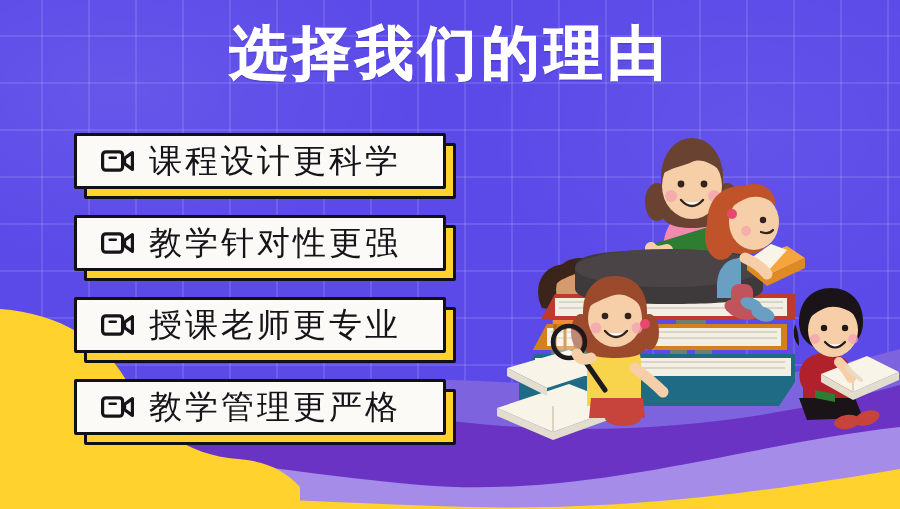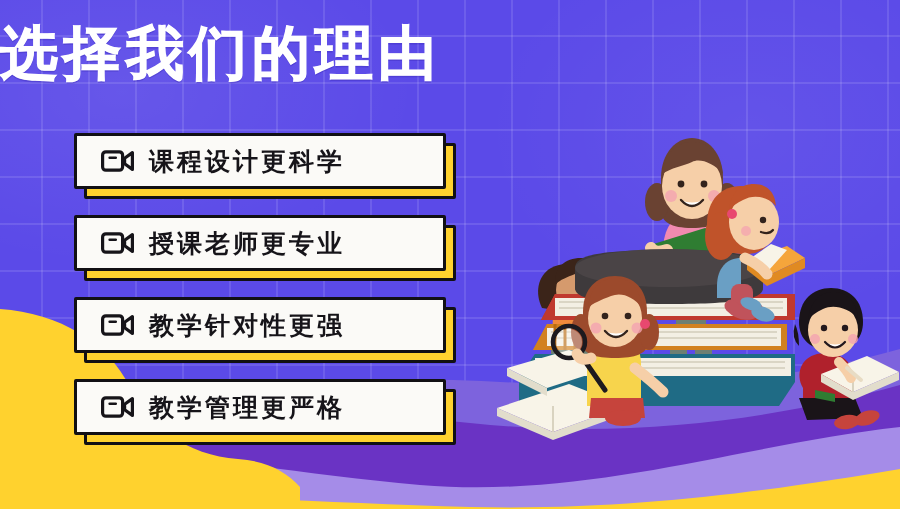--- a/index.html
+++ b/index.html
@@ -31,21 +31,21 @@
   
   .waves{position:absolute;left:0;right:0;bottom:0;height:190px;}
   .waves svg{display:block;width:100%;height:100%;}
 
   
   .blob-left{position:absolute;left:0;bottom:0;width:300px;height:200px;}
   .blob-left svg{display:block;width:100%;height:100%;}
 
   
   .title{
-    position:absolute;left:0;right:0;top:18px;text-align:left;
+    position:absolute;left:0;right:0;top:18px;text-align:center;
     color:#ffffff;font-size:58px;font-weight:bold;letter-spacing:5px;
     line-height:70px;
     text-shadow:0 2px 0 rgba(40,25,160,.25);
     -webkit-text-stroke:1px #ffffff;
     white-space:nowrap;
   }
 
   
   .features{position:absolute;left:74px;top:133px;width:372px;}
   .feature{position:relative;height:56px;margin-bottom:26px;}
@@ -54,21 +54,21 @@
     position:absolute;left:10px;top:10px;width:372px;height:56px;
     background:#ffd22e;border:3px solid #111014;border-radius:2px;
   }
   .f-card{
     position:absolute;left:0;top:0;width:372px;height:56px;
     background:#fbfaf7;border:3px solid #111014;border-radius:2px;
     display:flex;align-items:center;padding-left:24px;
   }
   .f-icon{width:34px;height:24px;flex:0 0 34px;margin-right:14px;display:block;}
   .f-label{
-    font-size:25px;font-weight:bold;color:#161419;letter-spacing:3px;
+    font-size:33px;font-weight:normal;color:#161419;letter-spacing:3px;
     line-height:30px;white-space:nowrap;
   }
 
   
   .illo{position:absolute;left:495px;top:118px;width:405px;height:330px;}
   .illo svg{display:block;width:100%;height:100%;overflow:visible;}
 </style>
 </head>
 <body>
 
@@ -111,33 +111,33 @@
     </div>
 
     <div class="feature">
       <div class="f-shadow"></div>
       <div class="f-card">
         <svg class="f-icon" viewBox="0 0 34 24">
           <rect x="1.6" y="2.8" width="20" height="18.4" rx="3.2" fill="none" stroke="#161419" stroke-width="3.2"></rect>
           <rect x="7.4" y="7.4" width="8.6" height="2.6" rx="1.2" fill="#161419"></rect>
           <path d="M23.6 9.2 L31.4 3.6 L31.4 20.4 L23.6 14.8 Z" fill="none" stroke="#161419" stroke-width="3.2" stroke-linejoin="round"></path>
         </svg>
-        <span class="f-label">授课老师更专业</span>
+        <span class="f-label">教学针对性更强</span>
       </div>
     </div>
 
     <div class="feature">
       <div class="f-shadow"></div>
       <div class="f-card">
         <svg class="f-icon" viewBox="0 0 34 24">
           <rect x="1.6" y="2.8" width="20" height="18.4" rx="3.2" fill="none" stroke="#161419" stroke-width="3.2"></rect>
           <rect x="7.4" y="7.4" width="8.6" height="2.6" rx="1.2" fill="#161419"></rect>
           <path d="M23.6 9.2 L31.4 3.6 L31.4 20.4 L23.6 14.8 Z" fill="none" stroke="#161419" stroke-width="3.2" stroke-linejoin="round"></path>
         </svg>
-        <span class="f-label">教学针对性更强</span>
+        <span class="f-label">授课老师更专业</span>
       </div>
     </div>
 
     <div class="feature">
       <div class="f-shadow"></div>
       <div class="f-card">
         <svg class="f-icon" viewBox="0 0 34 24">
           <rect x="1.6" y="2.8" width="20" height="18.4" rx="3.2" fill="none" stroke="#161419" stroke-width="3.2"></rect>
           <rect x="7.4" y="7.4" width="8.6" height="2.6" rx="1.2" fill="#161419"></rect>
           <path d="M23.6 9.2 L31.4 3.6 L31.4 20.4 L23.6 14.8 Z" fill="none" stroke="#161419" stroke-width="3.2" stroke-linejoin="round"></path>

